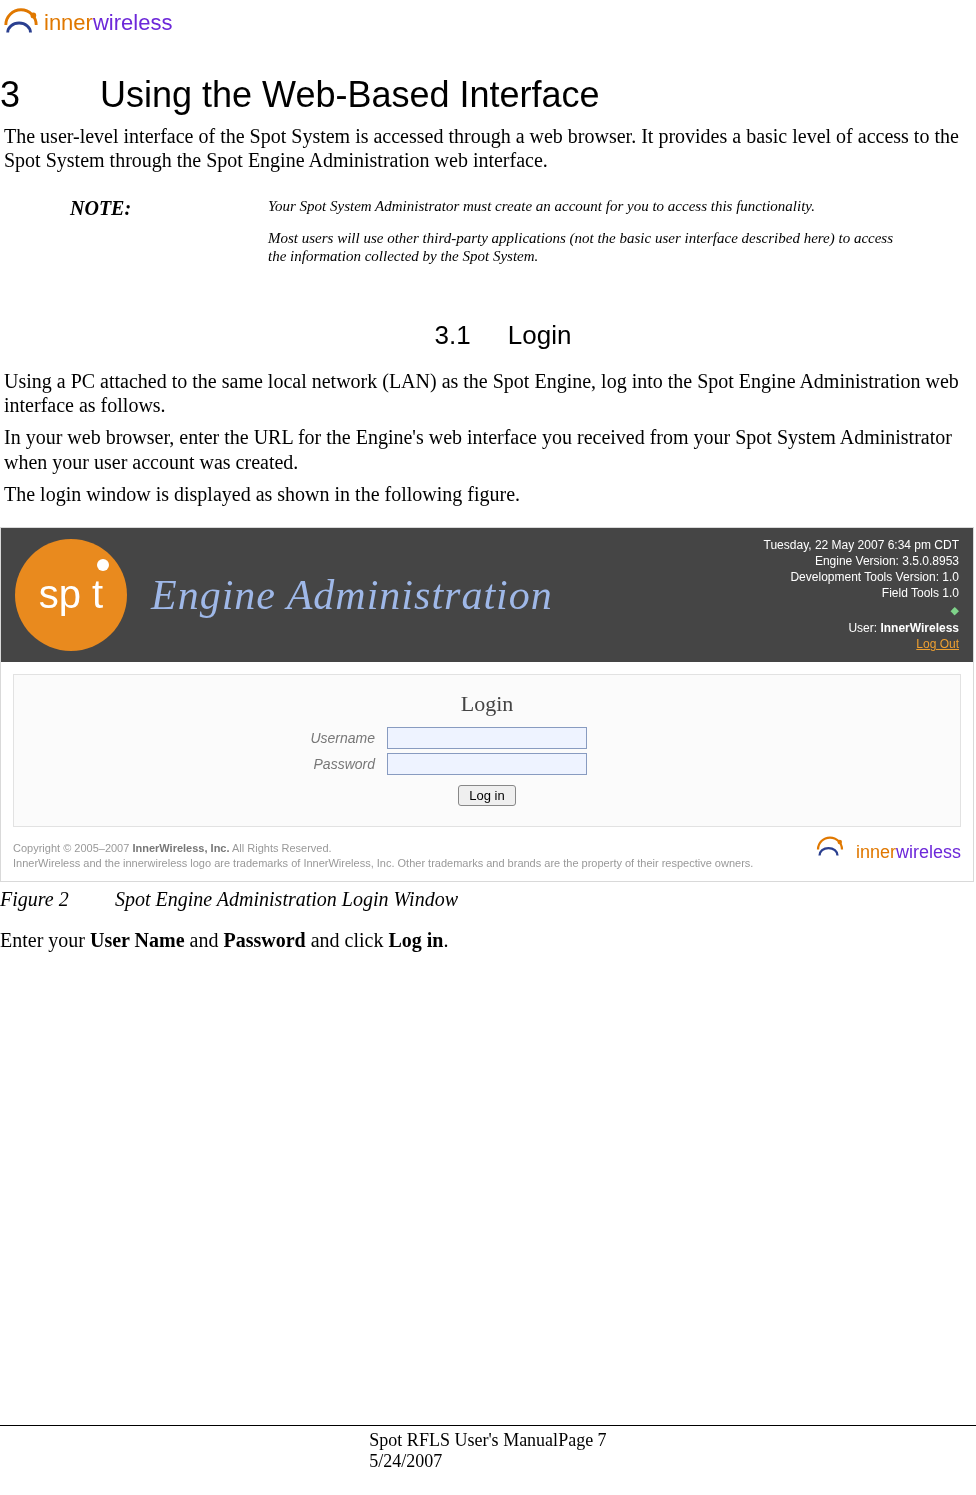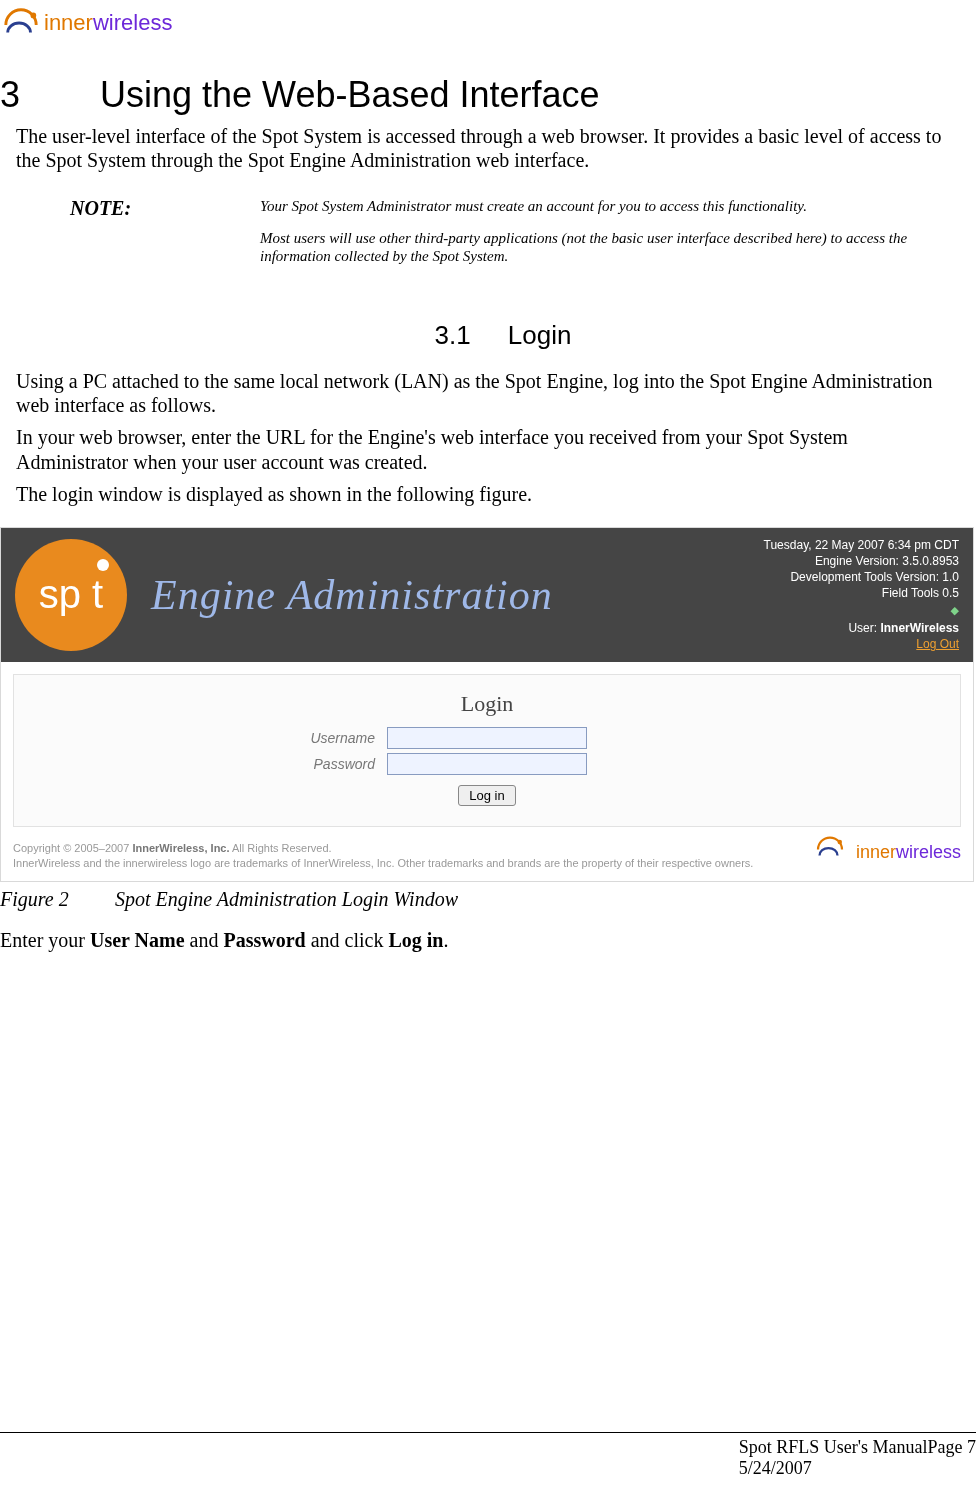--- a/index.html
+++ b/index.html
@@ -54,28 +54,28 @@
     font-size: 26px;
     font-weight: normal;
     margin: 40px 0 18px 0;
     text-align: center;
   }
   h2.subsection .num { display:inline-block; min-width: 96px; }
 
   p.body {
     font-size: 20px;
     line-height: 1.22;
-    margin: 8px 16px;
+    margin: 8px 4px;
   }
 
   
   .note-block {
     display: grid;
     grid-template-columns: 190px auto;
-    column-gap: 0;
+    column-gap: 8px;
     margin: 24px 0 10px 70px;
     max-width: 840px;
   }
   .note-label {
     font-style: italic;
     font-weight: bold;
     font-size: 20px;
   }
   .note-text {
     font-style: italic;
@@ -187,25 +187,25 @@
     margin: 6px 0 18px 0;
   }
   .figcap .figtag { display:inline-block; min-width: 110px; }
 
   .instruct { font-size: 20px; margin: 6px 0; }
   .instruct .hv { font-family: Liberation Serif, serif; font-weight: bold; }
 
   
   .page-footer {
     position: absolute;
-    left: 0; right: 0; bottom: 16px;
+    left: 0; right: 0; bottom: 23px;
     border-top: 1px solid #000;
     padding-top: 4px;
     display: flex;
-    justify-content: flex-end;
+    justify-content: center;
     font-size: 18px;
   }
 </style>
 </head>
 <body>
 <div class="page">
 
 
 
 
@@ -252,21 +252,21 @@
   <div class="ss-header">
     <div class="spot-logo">
       <span>sp  t</span>
       <span class="spot-dot"></span>
     </div>
     <div class="ea-title">Engine Administration</div>
     <div class="ss-info">
       <div>Tuesday, 22 May 2007 6:34 pm CDT</div>
       <div>Engine Version: 3.5.0.8953</div>
       <div>Development Tools Version: 1.0</div>
-      <div>Field Tools 0.5</div>
+      <div>Field Tools 1.0</div>
       <div class="diamond">◆</div>
       <div class="user-line">
         <span>User: </span><b>InnerWireless</b>
       </div>
       <div><span class="logout">Log Out</span></div>
     </div>
   </div>
 
   <div class="ss-body">
     <div class="login-title">Login</div>

